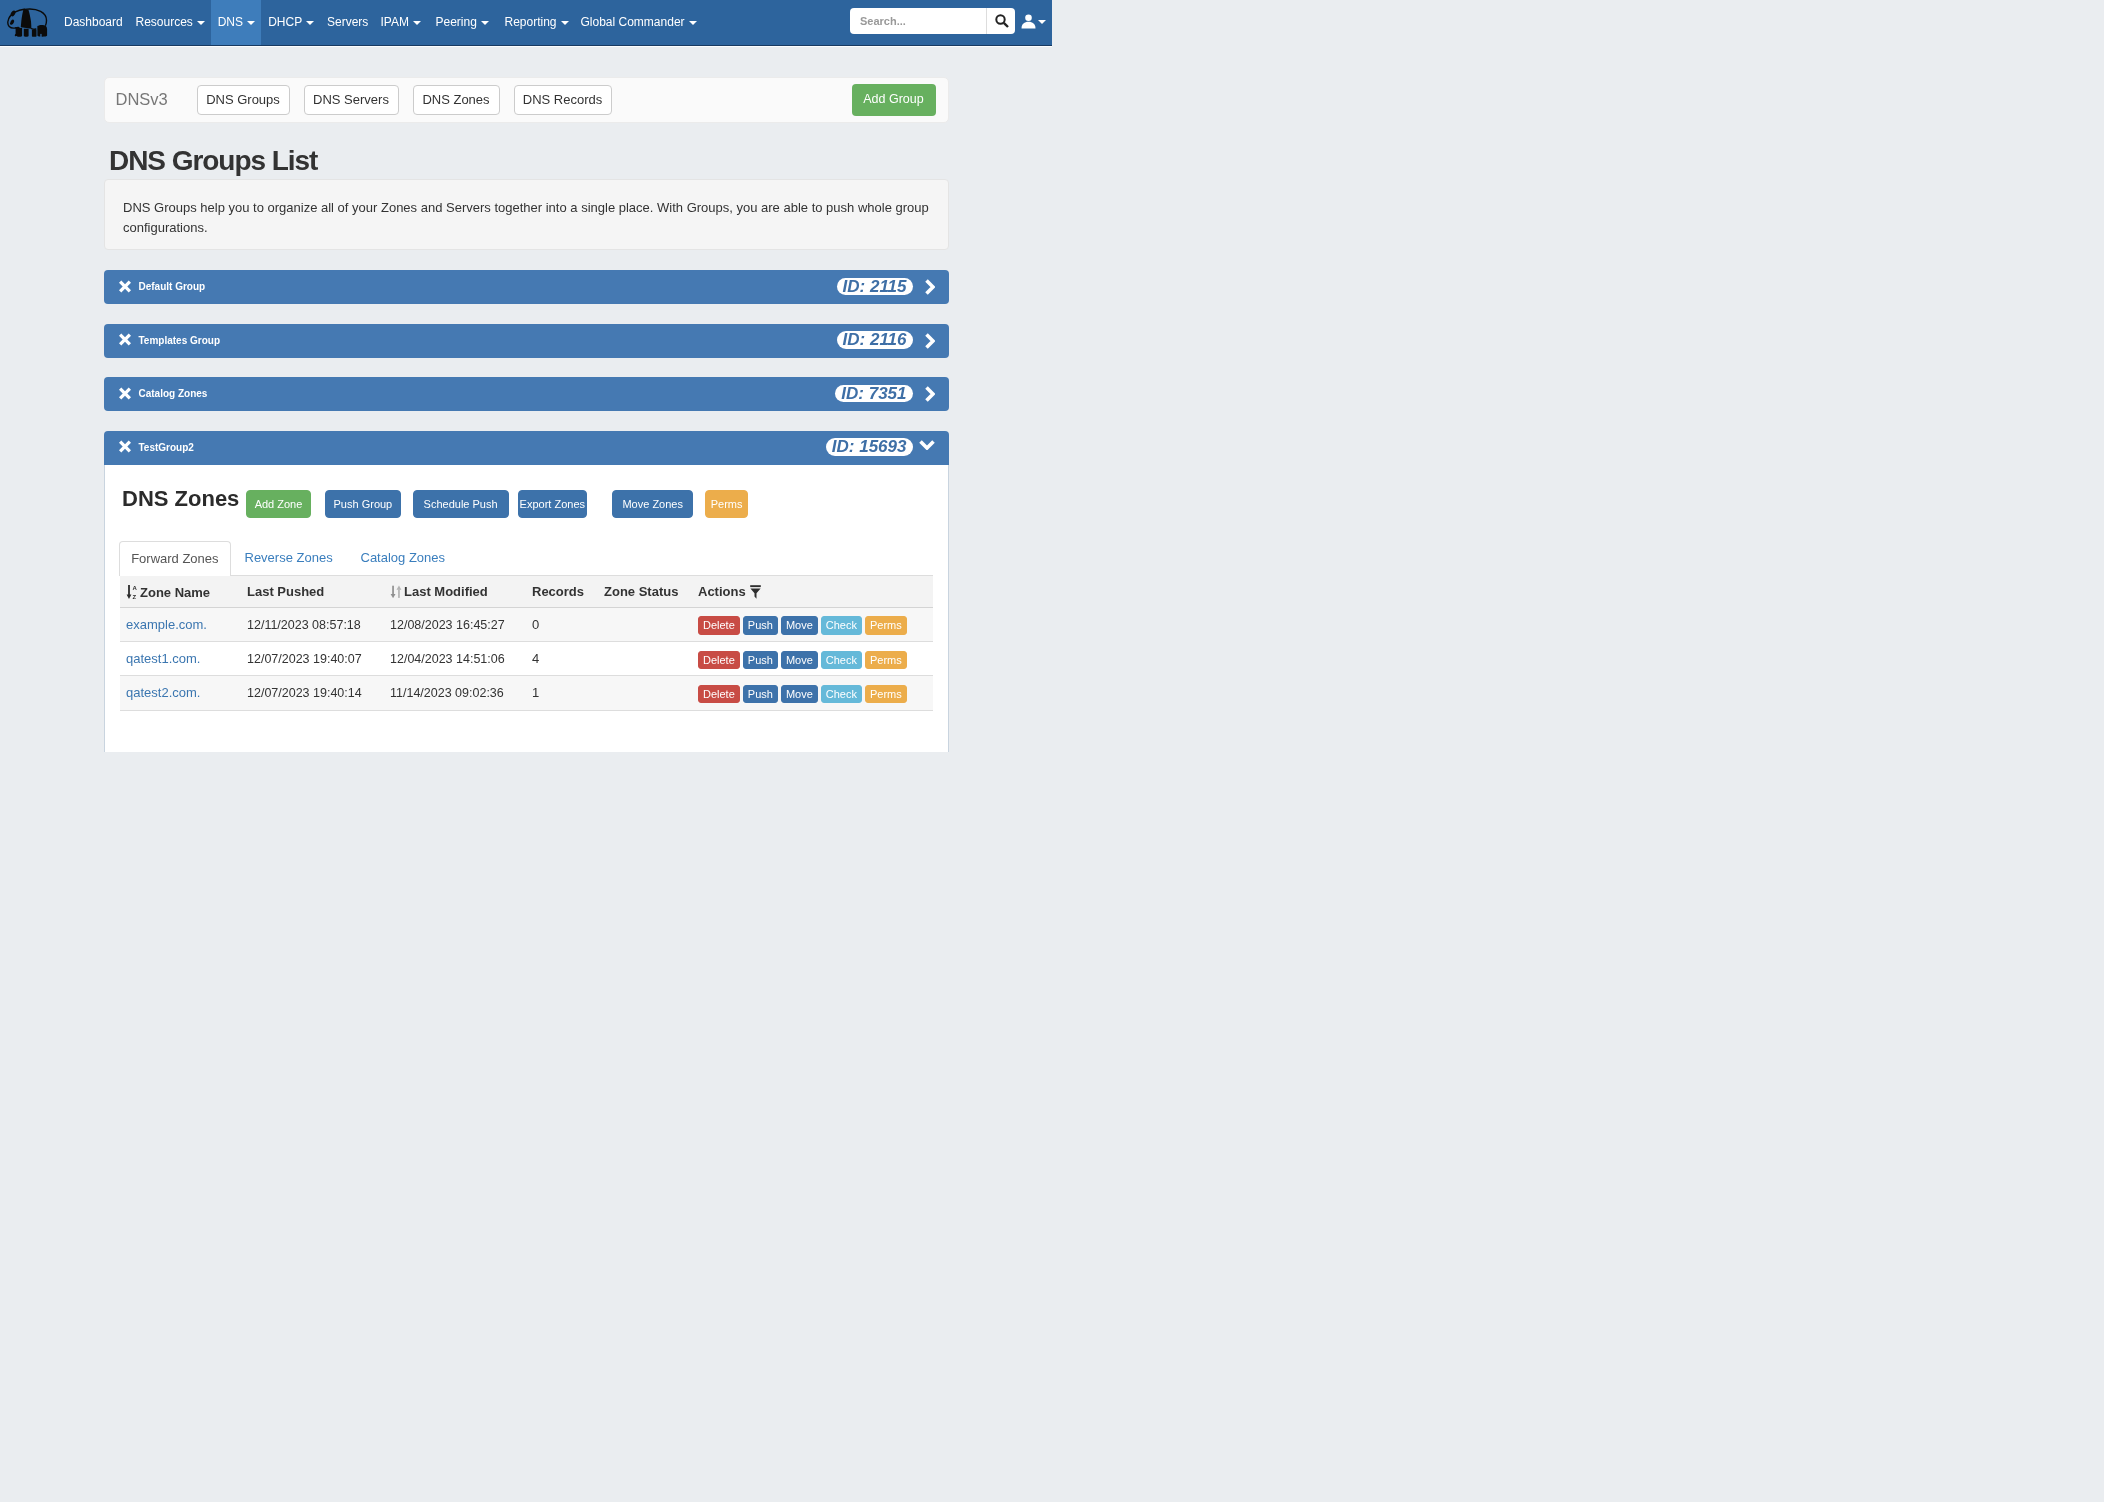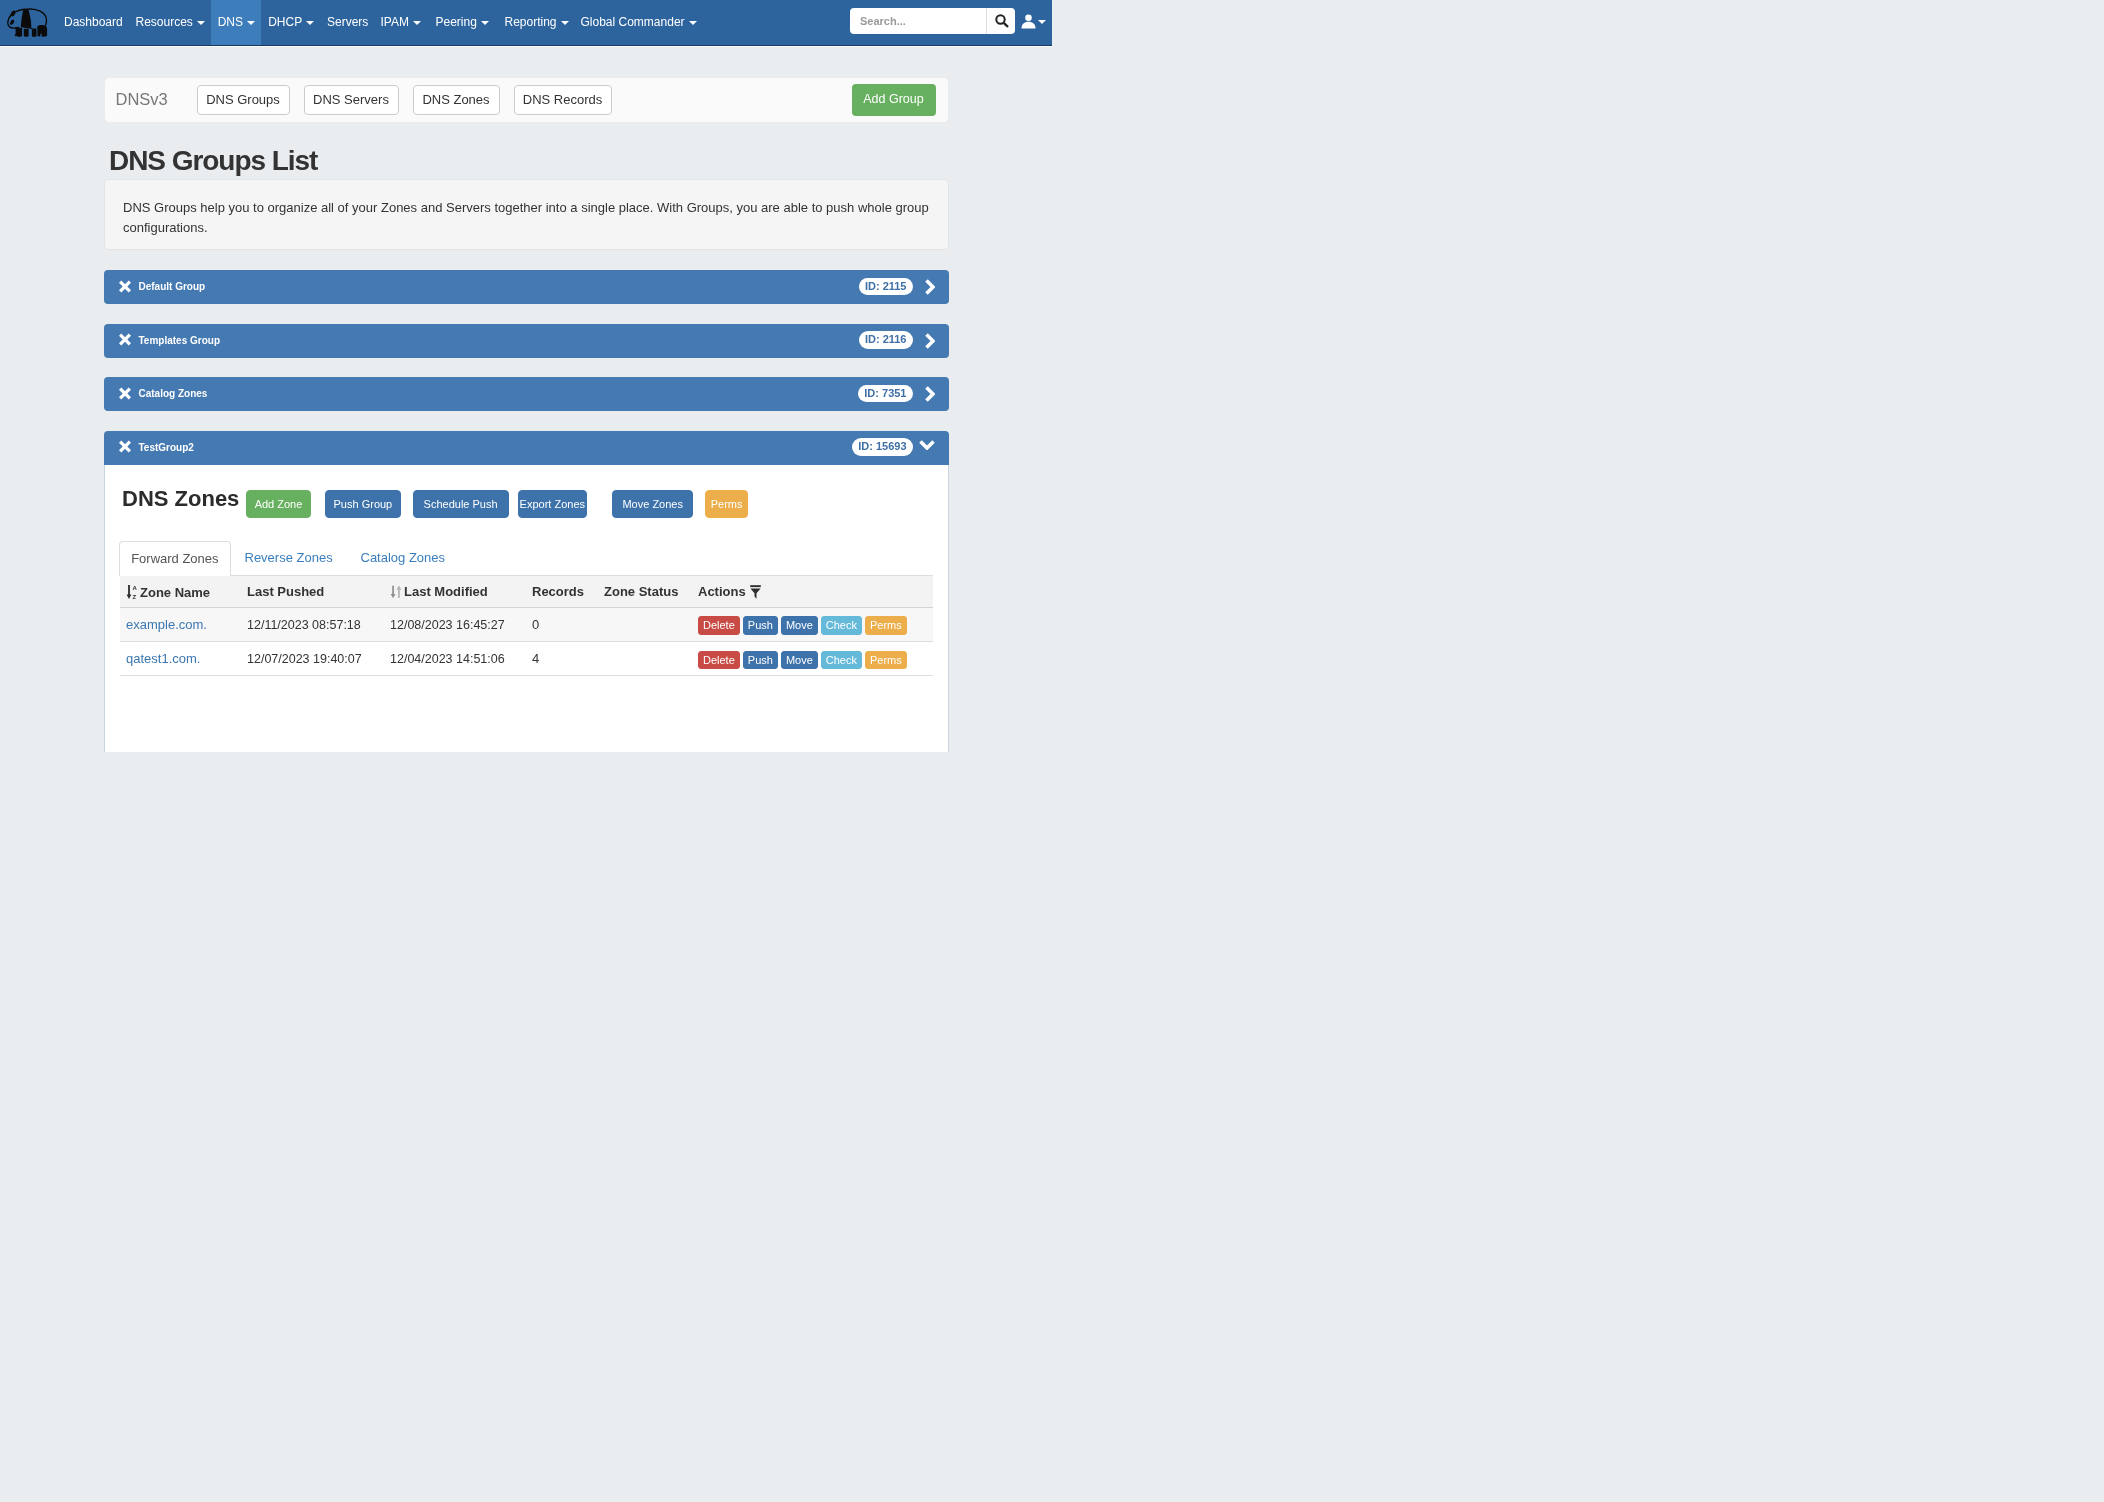--- a/index.html
+++ b/index.html
@@ -39,21 +39,21 @@
 #well { position:absolute; left:104px; top:179px; width:845px; height:70.5px; background:#f5f5f5;
   border:1px solid #e4e4e4; border-radius:4px; padding:17.5px 18px 0 18px; font-size:13px;
   line-height:20px; color:#333; }
 
 
 .gbar { position:absolute; left:104px; width:845px; height:34px; background:#4579b2;
   border-radius:4px; color:#fff; }
 .gbar .xicon { position:absolute; left:15px; top:9.5px; }
 .gbar .gname { position:absolute; left:34.5px; top:0; line-height:33.5px; font-size:10px; font-weight:bold; }
 .gbar .pill { position:absolute; right:36.5px; top:7.5px; height:17.5px; background:#fff;
-  border-radius:9px; color:#3e6fa6; font-size:11px; font-weight:bold; line-height:17.5px; padding:0 6px; }
+  border-radius:9px; color:#3e6fa6; font-size:17px; font-weight:bold; line-height:17.5px; padding:0 6px;font-style:italic; }
 .gbar .chev { position:absolute; right:14.5px; top:9px; }
 
 
 #panel { position:absolute; left:104px; top:464.5px; width:845px; height:287px; background:#fff;
   border-left:1px solid #c9d4df; border-right:1px solid #c9d4df; }
 #dnszones { position:absolute; left:17px; top:21px; font-size:22px; font-weight:bold; color:#2b2b2b; }
 .pbtn { position:absolute; top:25px; height:28px; border-radius:4px; color:#fff; font-size:11px;
   text-align:center; line-height:26px; }
 .pbtn.green { background:#67b05f; border:1px solid #67b05f; }
 .pbtn.blue { background:#3d72aa; border:1px solid #3d72aa; }
@@ -243,15 +243,23 @@
       <td><span class="abtn red">Delete</span><span class="abtn blue">Push</span><span class="abtn blue">Move</span><span class="abtn cyan">Check</span><span class="abtn orange">Perms</span></td>
     </tr>
     <tr>
       <td><a class="zl">qatest1.com.</a></td>
       <td class="dt">12/07/2023 19:40:07</td>
       <td class="dt">12/04/2023 14:51:06</td>
       <td>4</td>
       <td></td>
       <td><span class="abtn red">Delete</span><span class="abtn blue">Push</span><span class="abtn blue">Move</span><span class="abtn cyan">Check</span><span class="abtn orange">Perms</span></td>
     </tr>
+    <tr class="stripe">
+      <td><a class="zl">qatest2.com.</a></td>
+      <td class="dt">12/07/2023 19:40:14</td>
+      <td class="dt">11/14/2023 09:02:36</td>
+      <td>1</td>
+      <td></td>
+      <td><span class="abtn red">Delete</span><span class="abtn blue">Push</span><span class="abtn blue">Move</span><span class="abtn cyan">Check</span><span class="abtn orange">Perms</span></td>
+    </tr>
   </tbody>
     </table>
 </div>
 
 </body></html>

